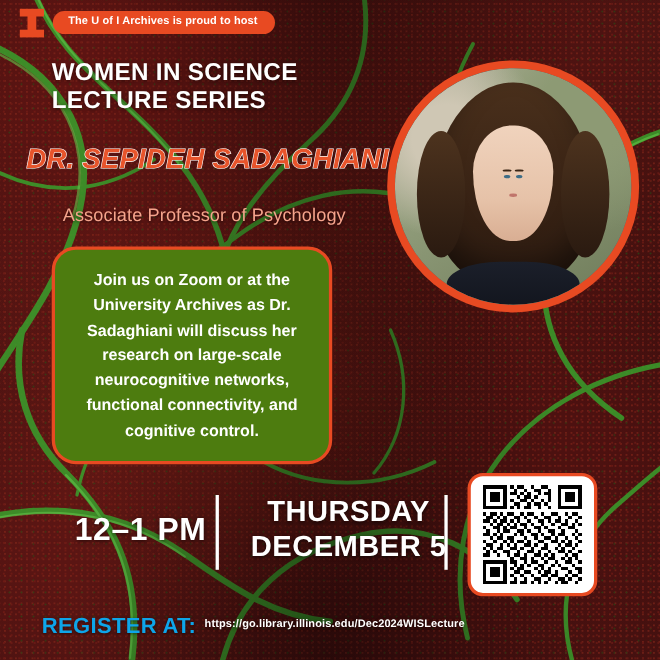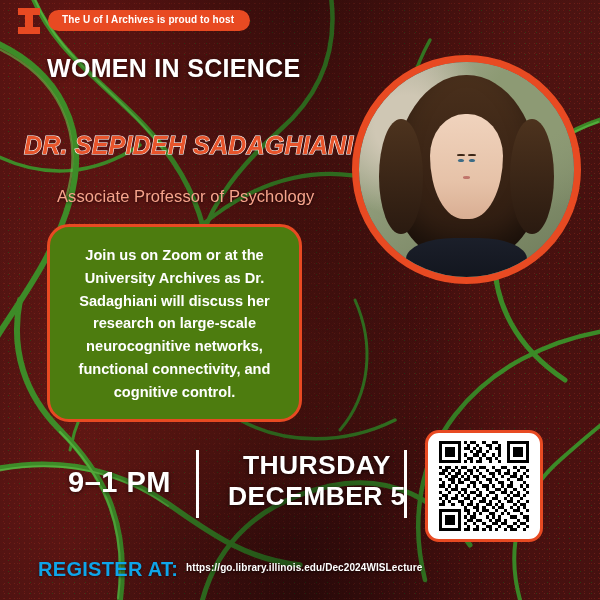--- a/index.html
+++ b/index.html
@@ -59,21 +59,21 @@
   .block-i .bot{left:0;bottom:0;width:22px;height:7px;}
   .banner{
     background:#E84A22;color:#fff;border-radius:14px;
     padding:4px 16px 5px 14px;font-size:10px;font-weight:bold;
     letter-spacing:.1px;white-space:nowrap;line-height:1.25;
   }
 
   
   .headline{
     position:absolute;left:47px;top:54px;z-index:5;
-    color:#fff;font-weight:bold;font-size:25px;line-height:1.12;
+    color:#fff;font-weight:bold;font-size:22px;line-height:1.12;
     letter-spacing:.3px;text-transform:uppercase;
     text-shadow:0 1px 4px rgba(0,0,0,.55);
   }
   .speaker{
     position:absolute;left:24px;top:131px;z-index:5;
     font-size:25px;font-weight:bold;letter-spacing:.2px;
     color:#E8542B;text-transform:uppercase;
     -webkit-text-stroke:1.1px #ffffff;
     paint-order:stroke fill;
     font-style:italic;
@@ -219,20 +219,21 @@
     <div class="block-i">
       <span class="bar top"></span>
       <span class="bar mid"></span>
       <span class="bar bot"></span>
     </div>
     <div class="banner">The U of I Archives is proud to host</div>
   </div>
 
   <div class="headline">
     <div>WOMEN IN SCIENCE</div>
+    <div>LECTURE SERIES</div>
   </div>
 
   <div class="speaker">DR. SEPIDEH SADAGHIANI</div>
   <div class="role">Associate Professor of Psychology</div>
 
   <div class="portrait">
     <div class="photo">
       <div class="ph-bg"></div>
       <div class="ph-hair"></div>
       <div class="ph-face">
@@ -242,21 +243,21 @@
           <span class="ph-eye r"></span>
         <span class="ph-mouth"></span>
       </div>
       <div class="ph-body"></div>
     </div>
   </div>
 
   <div class="desc">Join us on Zoom or at the University Archives as Dr. Sadaghiani will discuss her research on large-scale neurocognitive networks, functional connectivity, and cognitive control.</div>
 
   <div class="timerow">
-    <div class="time">9–1 PM</div>
+    <div class="time">12–1 PM</div>
     <div class="divider d1"></div>
     <div class="date">
       <div>THURSDAY</div>
       <div>DECEMBER 5</div>
     </div>
     <div class="divider d2"></div>
   </div>
 
   <div class="qrwrap">
     <svg class="qr" viewBox="0 0 29 29" shape-rendering="crispEdges">

